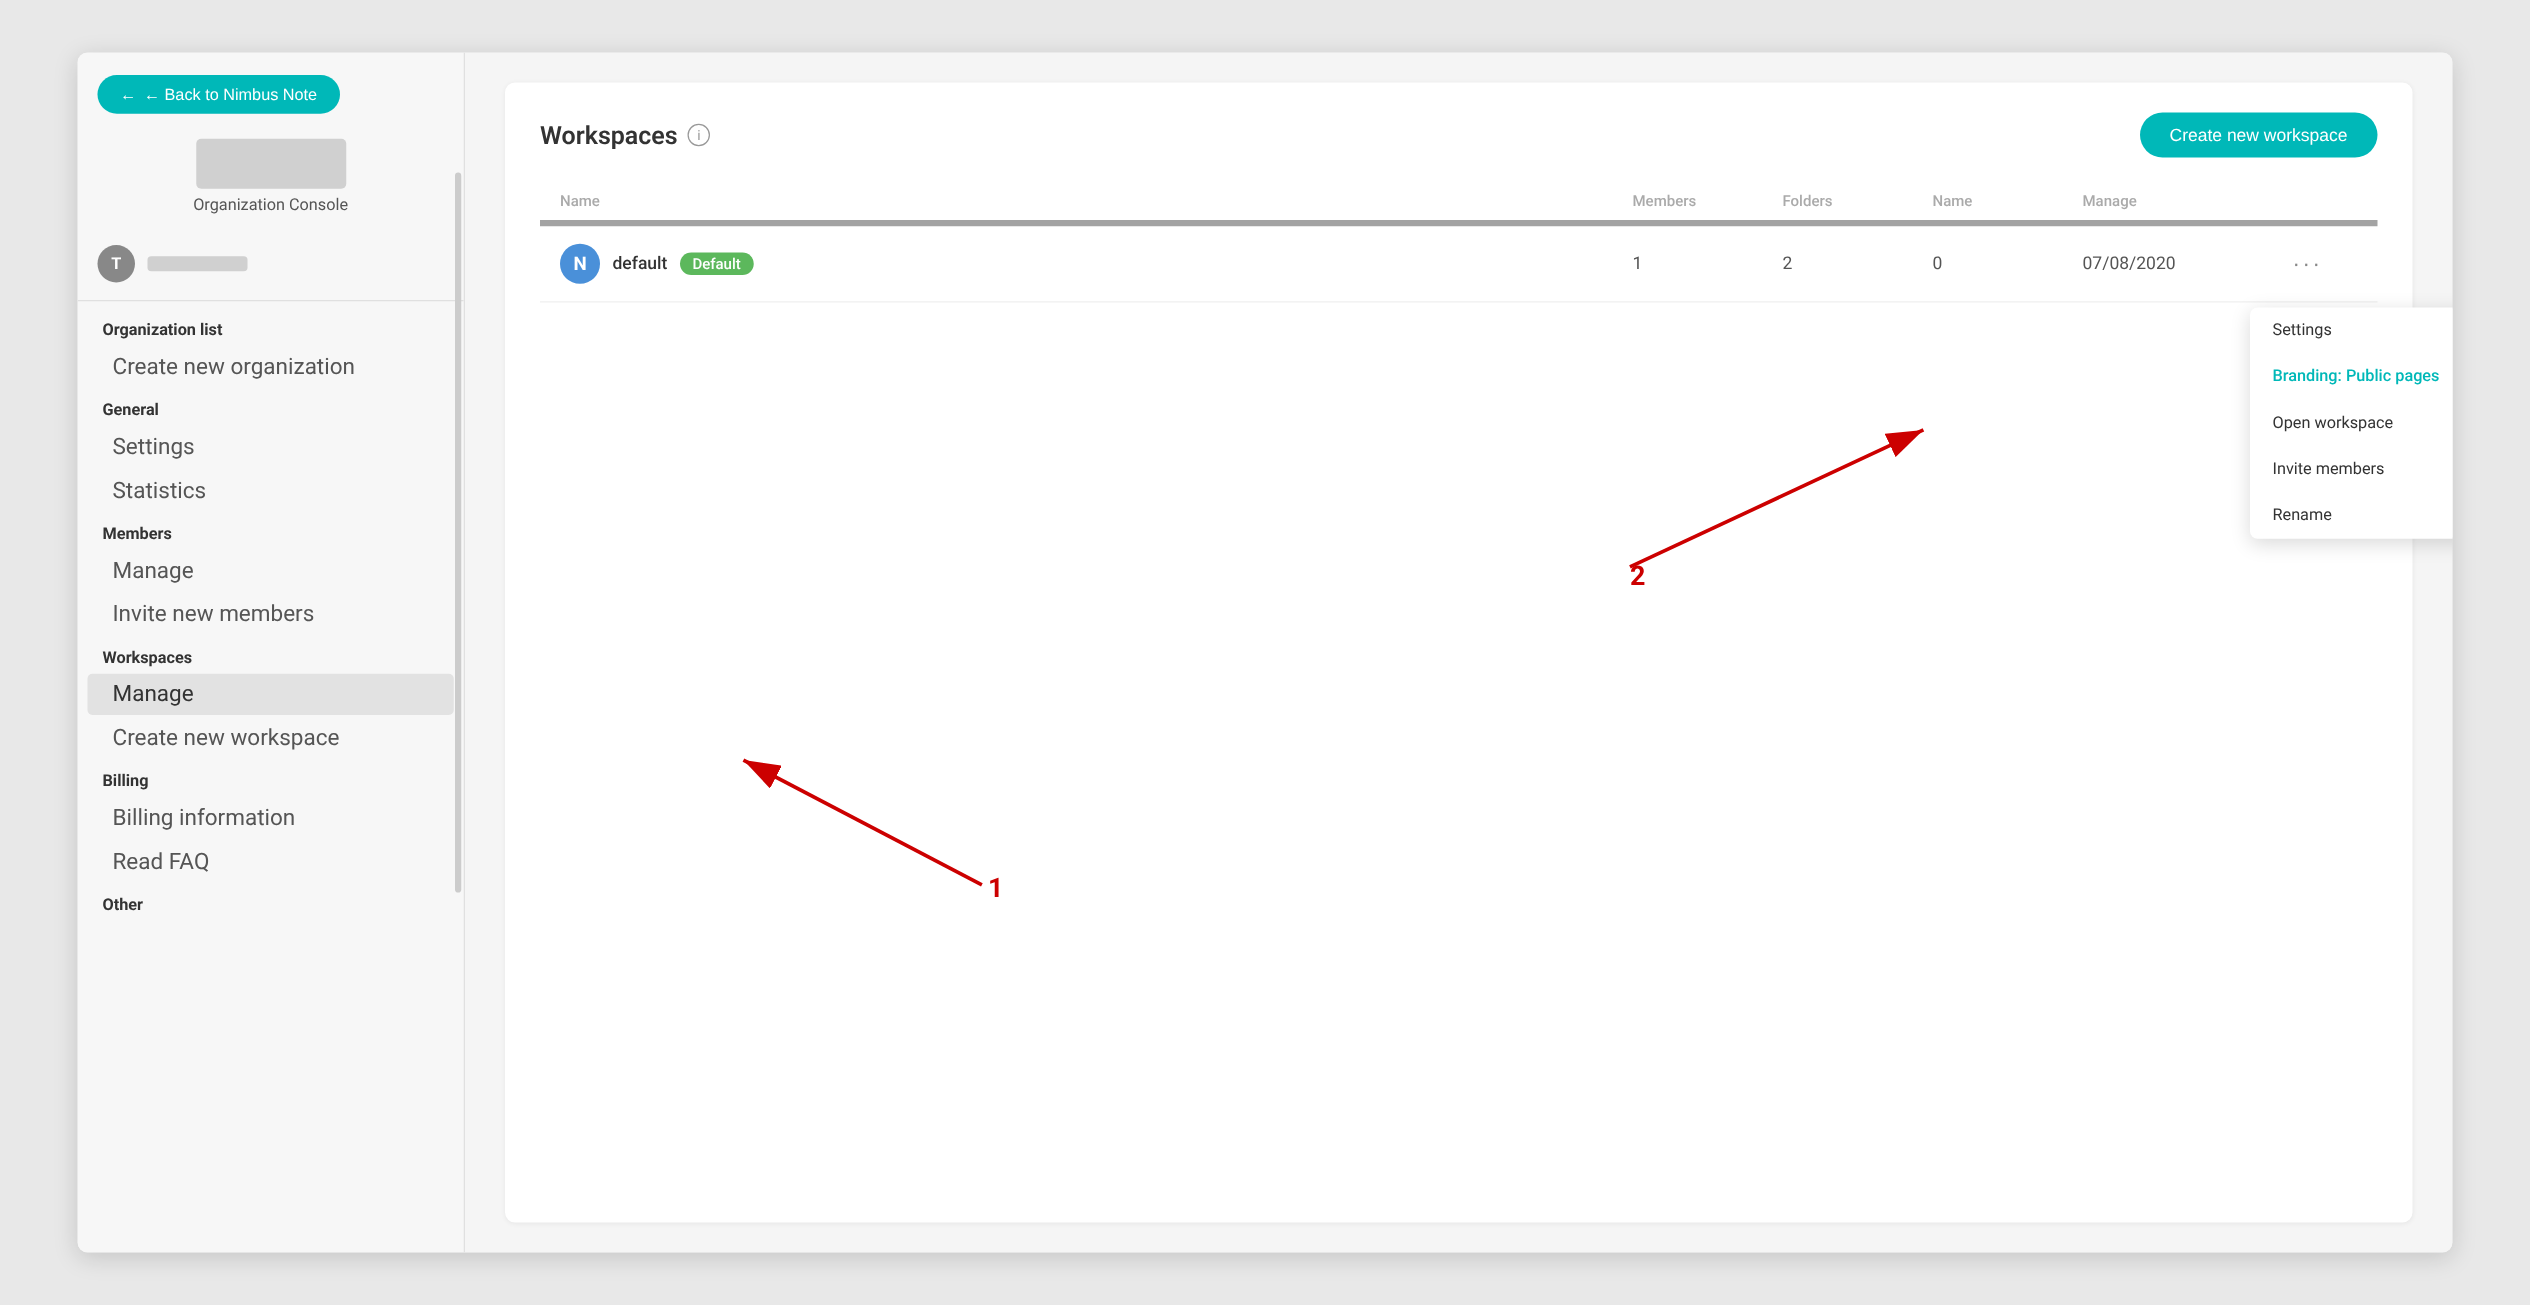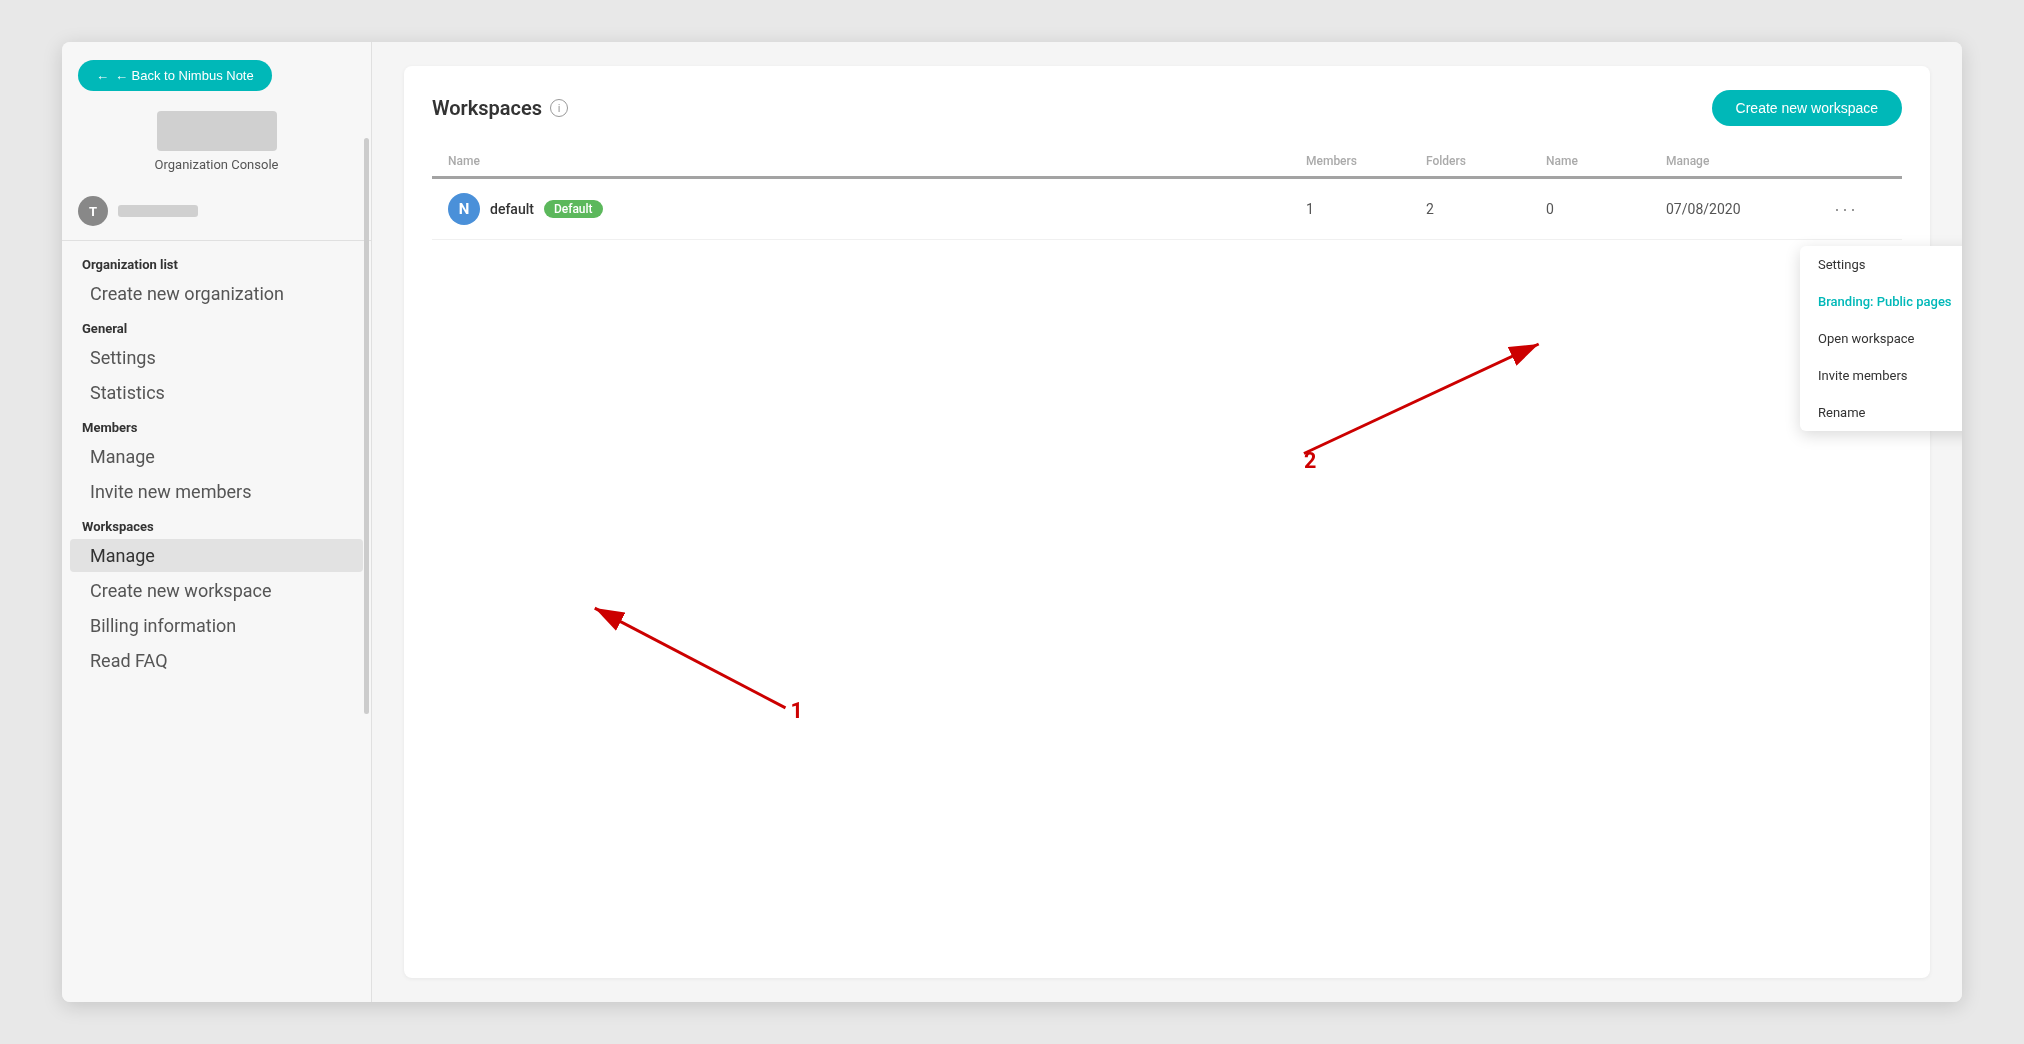--- a/index.html
+++ b/index.html
@@ -175,21 +175,21 @@
       padding: 10px 24px;
       font-size: 14px;
       font-weight: 500;
       cursor: pointer;
     }
     
     .table-header {
       display: grid;
       grid-template-columns: 1fr 120px 120px 120px 160px 60px;
       padding: 8px 16px;
-      border-bottom: 3px solid #a3a3a3;
+      border-bottom: 5px solid #a3a3a3;
     }
     .table-header-cell {
       font-size: 12px;
       color: #aaa;
       font-weight: 500;
     }
     .table-row {
       display: grid;
       grid-template-columns: 1fr 120px 120px 120px 160px 60px;
       padding: 14px 16px;
@@ -303,23 +303,25 @@
     <div class="sidebar-item">Statistics</div>
 
     <div class="sidebar-section-title">Members</div>
     <div class="sidebar-item">Manage</div>
     <div class="sidebar-item">Invite new members</div>
 
     <div class="sidebar-section-title">Workspaces</div>
     <div class="sidebar-item active">Manage</div>
     <div class="sidebar-item">Create new workspace</div>
 
+    <div class="sidebar-section-title">Billing</div>
     <div class="sidebar-item">Billing information</div>
     <div class="sidebar-item">Read FAQ</div>
 
+    <div class="sidebar-section-title">Other</div>
 
     <div class="sidebar-scrollbar"></div>
   </div>
 
   <div class="main">
     <div class="main-inner">
       <div class="main-header">
         <div class="main-title-row">
           <span class="main-title">Workspaces</span>
           <div class="info-icon">i</div>

